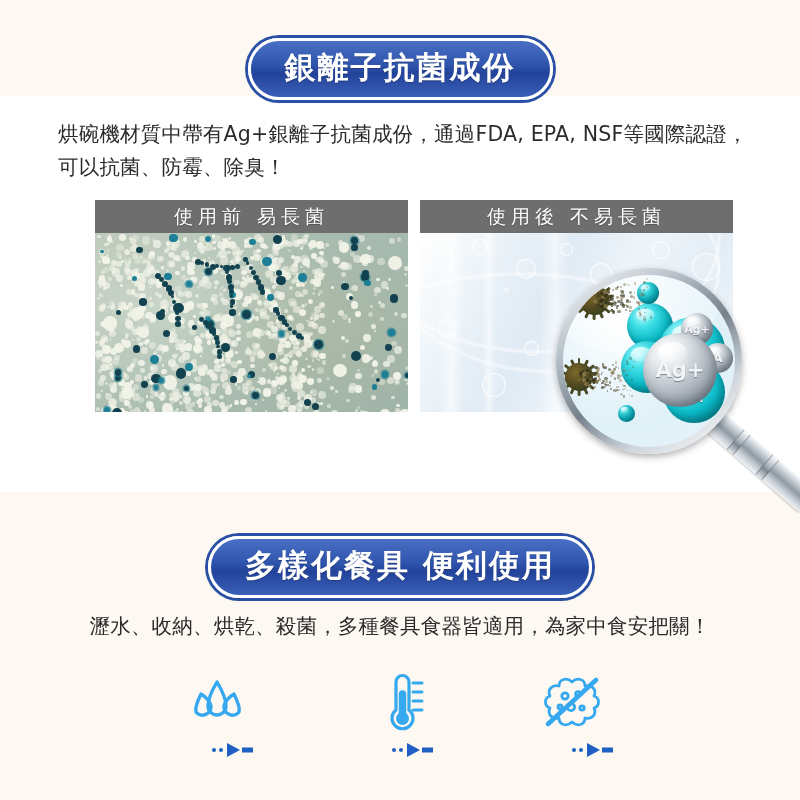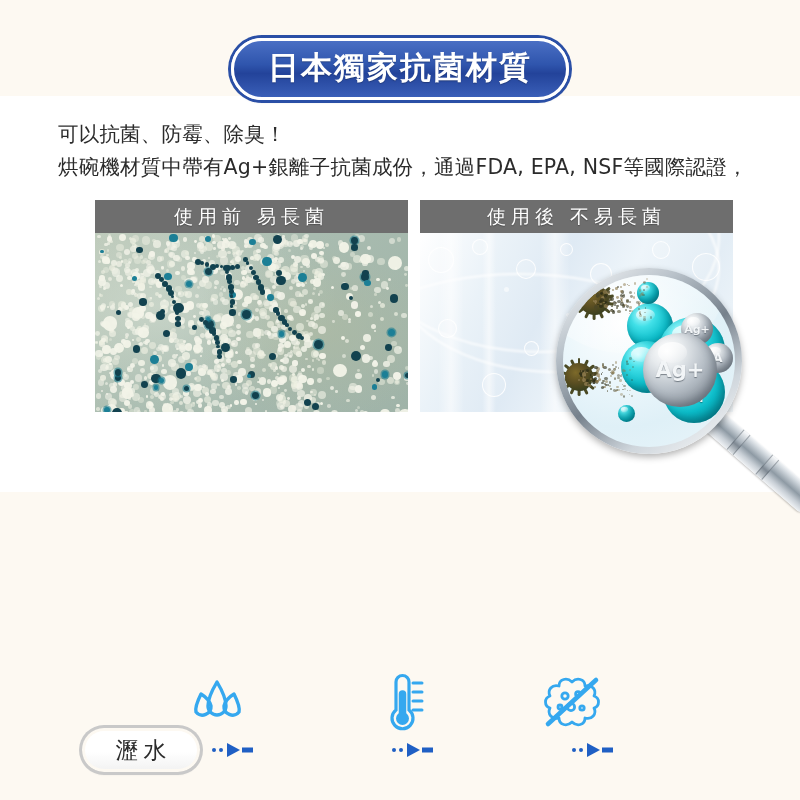--- a/index.html
+++ b/index.html
@@ -212,27 +212,27 @@
 <body>
 
 <div class="page">
 
   <div class="band-cream-top"></div>
   <div class="band-white"></div>
   <div class="band-cream-bottom"></div>
 
   <div class="heading-wrap" style="top:38px;">
     <div class="heading-badge">
-      <span>日本獨家抗菌材質</span>
+      <span>銀離子抗菌成份</span>
     </div>
   </div>
 
   <div class="body-copy" style="left:58px; top:118px; width:700px;">
+    <div>烘碗機材質中帶有Ag+銀離子抗菌成份，通過FDA, EPA, NSF等國際認證，</div>
     <div>可以抗菌、防霉、除臭！</div>
-    <div>烘碗機材質中帶有Ag+銀離子抗菌成份，通過FDA, EPA, NSF等國際認證，</div>
   </div>
 
   <div class="photo-panel" style="left:95px; top:200px;">
     <div class="panel-header">
       <span>使用前 易長菌</span>
     </div>
     <div class="panel-body">
       <div class="agar"></div>
       <div class="colony-layer" id="colonies">
           <div class="colony" style="left: 252.844px; top: 152.57px; width: 7.80878px; height: 7.80878px; opacity: 0.632771;"></div>
@@ -1755,21 +1755,29 @@
           <div class="dust" style="left: 19.5963px; top: 101.961px; width: 1.78779px; height: 1.78779px; background: rgb(141, 122, 78); opacity: 0.789673;"></div>
           <div class="dust" style="left: 14.8146px; top: 103.605px; width: 2.21452px; height: 2.21452px; background: rgb(141, 122, 78); opacity: 0.841525;"></div>
           <div class="dust" style="left: 60.3535px; top: 120.732px; width: 2.01197px; height: 2.01197px; background: rgb(47, 47, 24); opacity: 0.355169;"></div>
           <div class="dust" style="left: 32.2498px; top: 104.823px; width: 3.28721px; height: 3.28721px; background: rgb(141, 122, 78); opacity: 0.67884;"></div>
           <div class="dust" style="left: 39.0857px; top: 97.1388px; width: 1.22555px; height: 1.22555px; background: rgb(47, 47, 24); opacity: 0.581855;"></div>
           <div class="dust" style="left: 46.0632px; top: 106.422px; width: 2.40297px; height: 2.40297px; background: rgb(47, 47, 24); opacity: 0.513516;"></div>
         </div>
     </div>
   </div>
 
-
+  <div class="heading-wrap" style="top:536px;">
+    <div class="heading-badge">
+      <span>多樣化餐具 便利使用</span>
+    </div>
+  </div>
+
+  <div class="body-copy" style="left:0; top:610px; width:800px; text-align:center;">
+    <div>瀝水、收納、烘乾、殺菌，多種餐具食器皆適用，為家中食安把關！</div>
+  </div>
 
   <div class="flow">
 
     <svg class="flow-icon" style="left:187px; top:6px;" width="64" height="48" viewBox="0 0 64 48">
       <g fill="none" stroke="#35a8ef" stroke-width="3.4" stroke-linejoin="round">
         <path d="M30 4 C24 14 21 22 21 28 a9 9 0 0 0 18 0 C39 22 36 14 30 4 Z"></path>
         <path d="M14 16 C10 24 8 30 9 34 a8.5 8.5 0 0 0 15 -6 C23 24 19 19 14 16 Z"></path>
         <path d="M47 16 C51 24 53 30 52 34 a8.5 8.5 0 0 1 -15 -6 C38 24 42 19 47 16 Z"></path>
       </g>
     </svg>
@@ -1793,23 +1801,20 @@
                  c-3 -6 2 -12 9 -10 c0 -7 8 -9 13 -4 Z"></path>
         <circle cx="24" cy="22" r="3.2"></circle>
         <circle cx="37" cy="20" r="2.4"></circle>
         <circle cx="30" cy="33" r="3.6"></circle>
         <circle cx="41" cy="34" r="2.2"></circle>
         <circle cx="19" cy="33" r="2"></circle>
       </g>
       <path d="M7 50 L55 6" stroke="#35a8ef" stroke-width="4.6" stroke-linecap="round"></path>
     </svg>
 
-    <div class="pill" style="left:82px; top:56px; width:118px;">
-      <span>瀝水</span>
-    </div>
     <div class="arrow" style="left:212px; top:67px;">
       <i></i>
         <i></i>
         <div class="head">
           <div class="shaft"></div>
         </div>
     </div>
 
     <div class="arrow" style="left:392px; top:67px;">
       <i></i>

